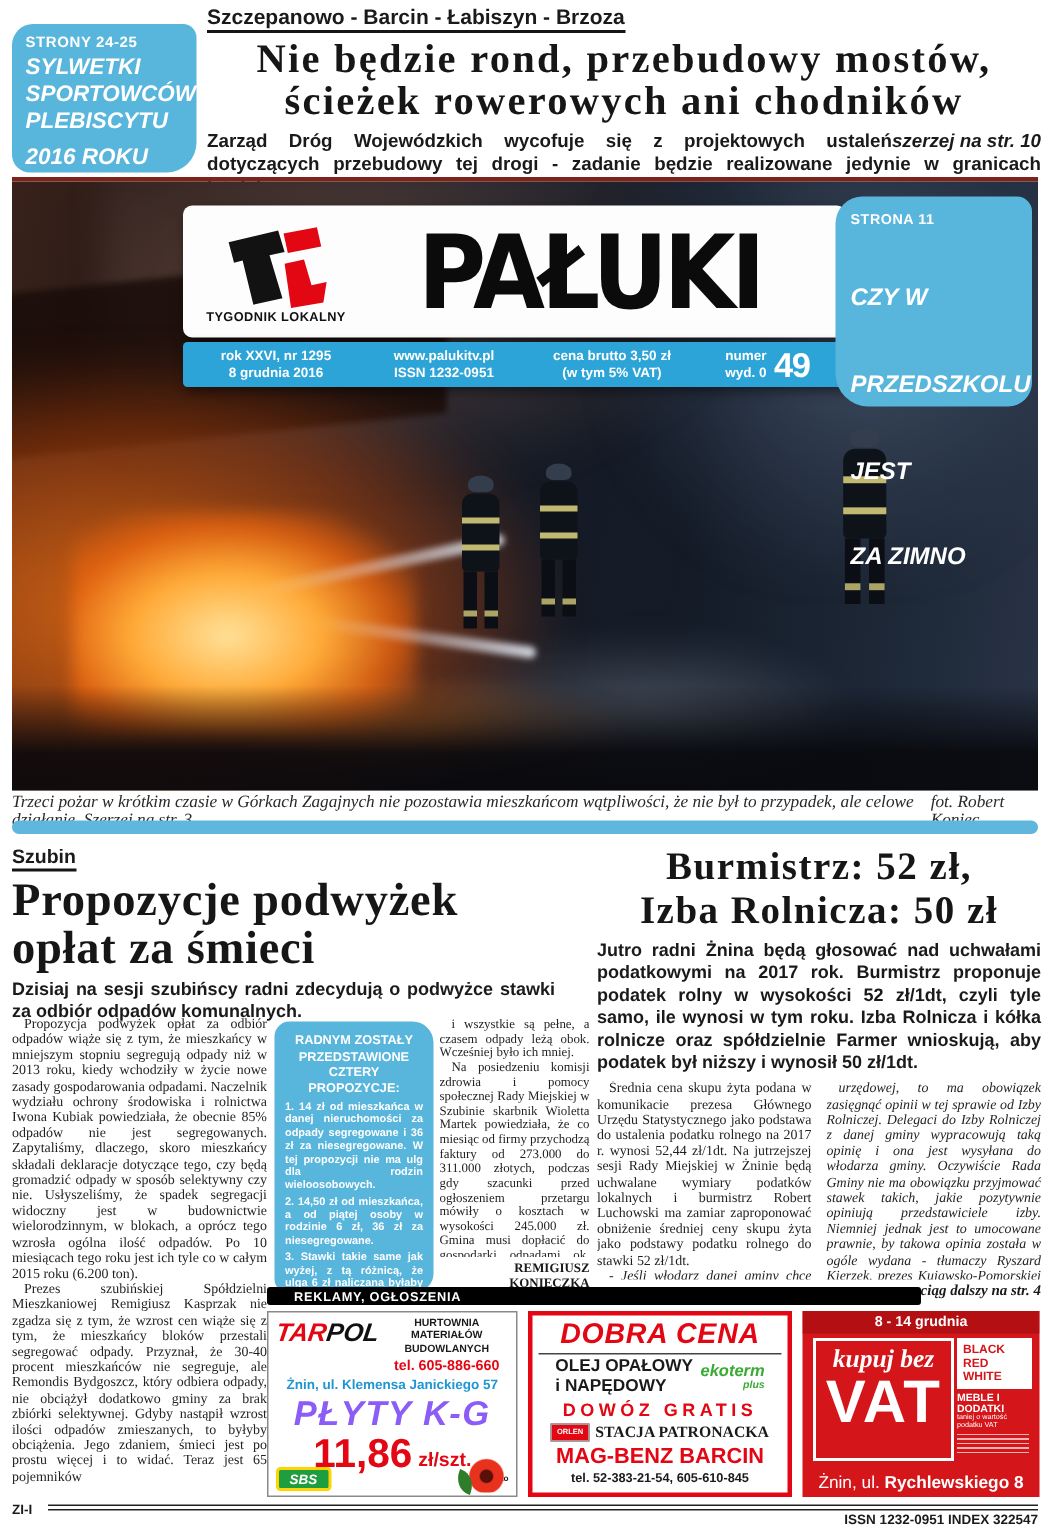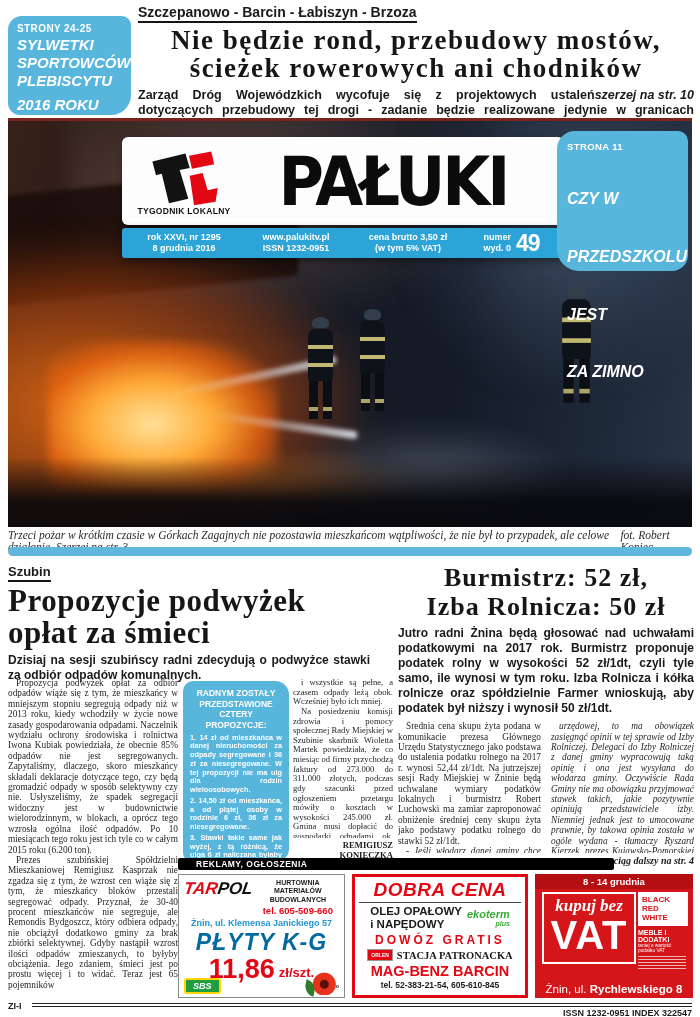--- a/index.html
+++ b/index.html
@@ -141,21 +141,21 @@
   .ads { position:absolute; left:178px; top:874px; width:515px; height:124px; display:flex; gap:7px; }
 
   .ad-tarpol { width:167px; background:#fff; border:1px solid #8a8a8a; padding:4px 5px 2px; position:relative; }
   .tp-row1 { display:flex; align-items:flex-start; gap:4px; }
   .tp-logo { font-style:italic; font-weight:bold; font-size:17px; transform:skewX(-8deg); white-space:nowrap; }
   .tp-logo .red { color:#e30613; } .tp-logo .blk { color:#111; }
   .tp-right { flex:1; text-align:center; }
   .tp-line { font-size:7px; font-weight:bold; line-height:1.2; }
   .tp-phone { font-size:9.5px; font-weight:bold; color:#e30613; margin-top:1px; }
   .tp-addr { font-size:9px; font-weight:bold; color:#1f96d2; text-align:center; margin-top:2px; white-space:nowrap; }
-  .tp-product { font-size:23px; font-weight:bold; font-style:italic; text-align:center; letter-spacing:1px; margin-top:1px; color:#0369a1; }
+  .tp-product { font-size:23px; font-weight:bold; font-style:italic; text-align:center; letter-spacing:1px; margin-top:1px; color:#8b5cf6; }
   .tp-pricerow { display:flex; justify-content:center; align-items:flex-start; gap:4px; color:#e30613; margin-top:1px; }
   .tp-price { font-size:27px; font-weight:bold; line-height:.95; }
   .tp-unit { font-size:13px; font-weight:bold; margin-top:8px; }
   .tp-netto { font-size:5.5px; font-weight:bold; text-align:right; }
   .tp-bottom { position:absolute; left:5px; bottom:3px; }
   .sbs { background:#1f9e3f; border:2px solid #ffd400; color:#fff; font-weight:bold; font-style:italic;
     font-size:9px; padding:1px 7px; border-radius:3px; display:inline-block; }
   .flower { position:absolute; right:8px; bottom:2px; width:26px; height:24px;
     background: radial-gradient(circle at 55% 55%, #5a1008 0 4px, #e8321e 5px 11px, transparent 12px); }
   .flower::after { content:""; position:absolute; left:-6px; top:10px; width:12px; height:14px;
@@ -170,21 +170,21 @@
   .eko small { display:block; font-size:7px; text-align:right; }
   .mb2-gratis { color:#e30613; font-weight:bold; font-size:12px; letter-spacing:3px; margin-top:2px; }
   .mb2-stationrow { display:flex; justify-content:center; align-items:center; gap:4px; margin-top:2px; }
   .orlen-chip { background:#e30613; color:#fff; font-size:5px; font-weight:bold; padding:2px 3px; border:1px solid #999; }
   .mb2-station { font-size:10.5px; font-weight:bold; font-family:"Liberation Serif", serif; }
   .mb2-name { color:#e30613; font-weight:bold; font-size:14.5px; margin-top:2px; }
   .mb2-phone { font-size:8.5px; font-weight:bold; margin-top:1px; }
 
   .ad-brw { flex:1; background:#d41519; color:#fff; position:relative; overflow:hidden; }
   .brw-dates { background:#b40f13; font-size:9.5px; font-weight:bold; text-align:center; padding:2px 0; }
-  .brw-main { position:absolute; left:7px; top:18px; width:94px; height:72px; border:2px solid #fff; text-align:center; padding-top:2px; }
+  .brw-main { position:absolute; left:7px; top:18px; width:94px; height:82px; border:2px solid #fff; text-align:center; padding-top:2px; }
   .brw-s1 { font-family:"Liberation Serif", serif; font-weight:bold; font-style:italic; font-size:17px; }
   .brw-s2 { font-size:40px; font-weight:bold; letter-spacing:1px; line-height:.95; }
   .brw-side { position:absolute; right:5px; top:18px; width:50px; text-align:left; }
   .brw-brand { background:#fff; color:#d41519; font-weight:bold; font-size:8px; line-height:1.15; padding:3px 4px; }
   .brw-sub1 { font-size:7px; font-weight:bold; margin-top:3px; }
   .brw-sub2 { font-size:4.8px; line-height:1.2; }
   .fineprint { margin-top:2px; width:48px; height:13px; opacity:.8;
     background: repeating-linear-gradient(180deg, rgba(255,255,255,.85) 0 1px, transparent 1px 3px); }
   .brw-addr { position:absolute; left:0; bottom:3px; width:100%; text-align:center; font-size:11.5px; }
   .brw-addr .b { font-weight:bold; }
@@ -359,21 +359,21 @@
 
 <div class="ads-label">REKLAMY, OGŁOSZENIA</div>
 <div class="ads">
 
   <div class="ad-tarpol">
     <div class="tp-row1">
       <div class="tp-logo"><span class="red">TAR</span><span class="blk">POL</span></div>
       <div class="tp-right">
         <div class="tp-line">HURTOWNIA MATERIAŁÓW</div>
         <div class="tp-line">BUDOWLANYCH</div>
-        <div class="tp-phone">tel. 605-509-660</div>
+        <div class="tp-phone">tel. 605-886-660</div>
       </div>
     </div>
     <div class="tp-addr">Żnin, ul. Klemensa Janickiego 57</div>
     <div class="tp-product">PŁYTY K-G</div>
     <div class="tp-pricerow">
       <span class="tp-price">11,86</span>
       <span class="tp-unit">zł/szt.</span>
     </div>
     <div class="tp-netto">netto</div>
     <div class="tp-bottom"><span class="sbs">SBS</span></div>

